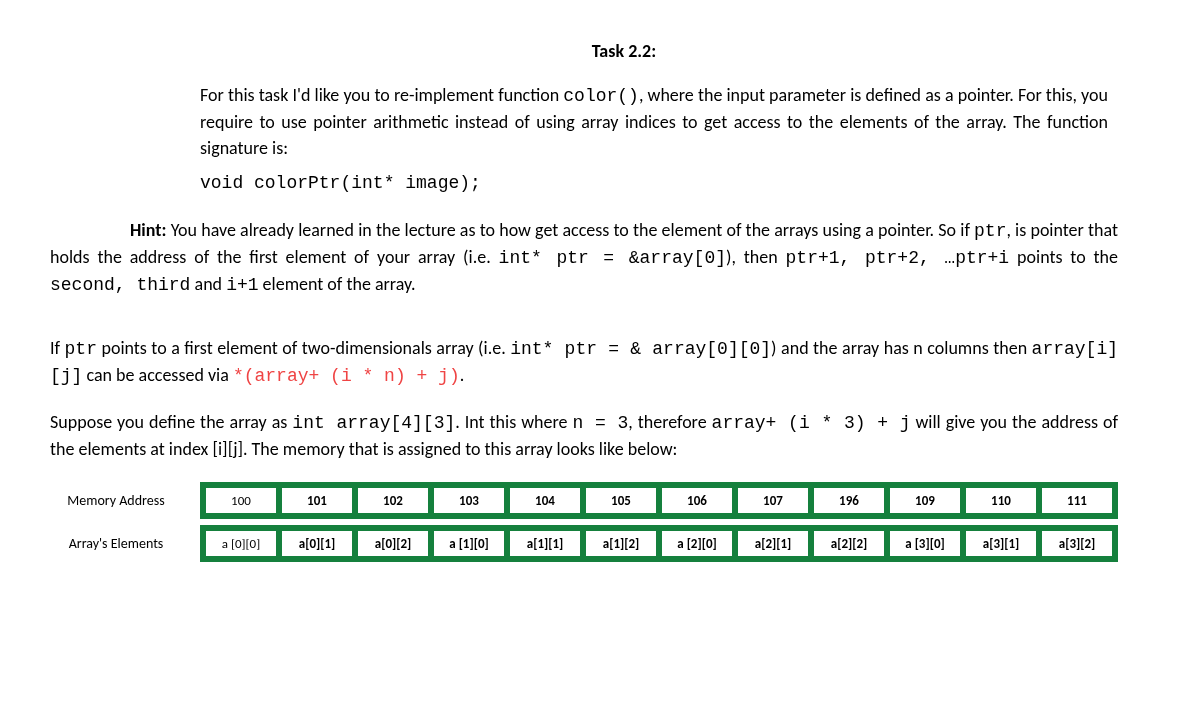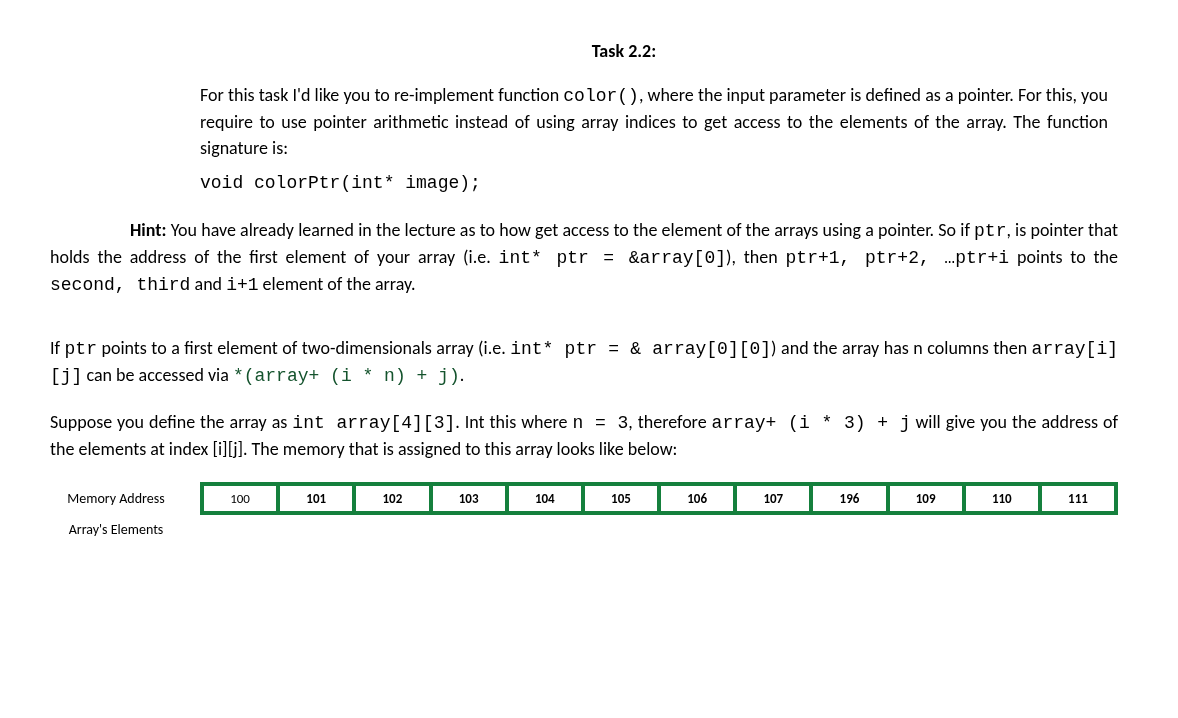--- a/index.html
+++ b/index.html
@@ -33,39 +33,39 @@
     line-height: 1.45;
     margin-bottom: 36px;
   }
   .hint-indent { display:inline-block; width:80px; }
   .para {
     text-align: justify;
     line-height: 1.45;
     margin-bottom: 20px;
   }
   .mono { font-family: 'Courier New', monospace; }
-  .red { color: #14532d; }
+  .red { color: #ef4444; }
 
   .table-area {
     display: grid;
     grid-template-columns: 150px 1fr;
     row-gap: 6px;
     align-items: center;
     font-size: 14px;
   }
   .row-label {
     text-align: center;
     padding-right: 18px;
   }
   .cells {
     display: flex;
   }
   .cell {
     flex: 1 1 0;
-    border: 4px solid #15803d;
+    border: 6px solid #15803d;
     text-align: center;
     padding: 5px 0;
     white-space: nowrap;
     font-size: 13px;
   }
   .cells .cell + .cell {
     border-left: none;
     font-weight: bold;
   }
 </style>
@@ -102,13 +102,27 @@
       <div class="cell">104</div>
       <div class="cell">105</div>
       <div class="cell">106</div>
       <div class="cell">107</div>
       <div class="cell">196</div>
       <div class="cell">109</div>
       <div class="cell">110</div>
       <div class="cell">111</div>
     </div>
   <div class="row-label">Array's Elements</div>
+  <div class="cells" id="row-elements">
+      <div class="cell">a [0][0]</div>
+      <div class="cell">a[0][1]</div>
+      <div class="cell">a[0][2]</div>
+      <div class="cell">a [1][0]</div>
+      <div class="cell">a[1][1]</div>
+      <div class="cell">a[1][2]</div>
+      <div class="cell">a [2][0]</div>
+      <div class="cell">a[2][1]</div>
+      <div class="cell">a[2][2]</div>
+      <div class="cell">a [3][0]</div>
+      <div class="cell">a[3][1]</div>
+      <div class="cell">a[3][2]</div>
+    </div>
 </div>
 
 </body></html>

